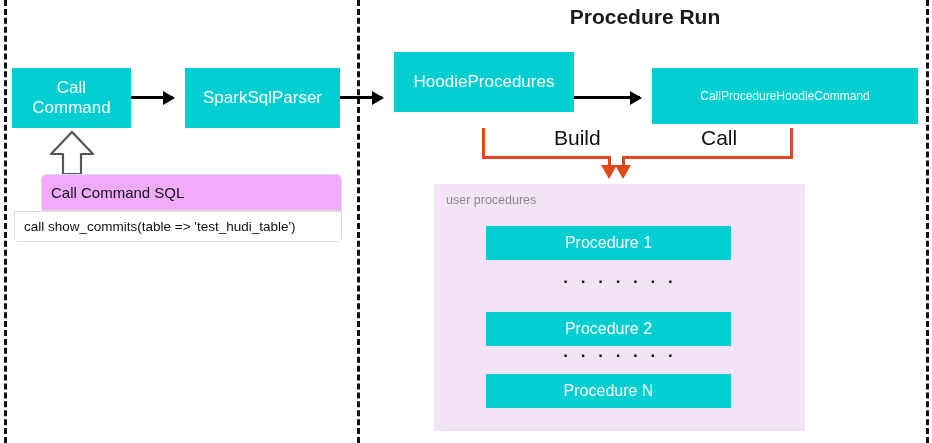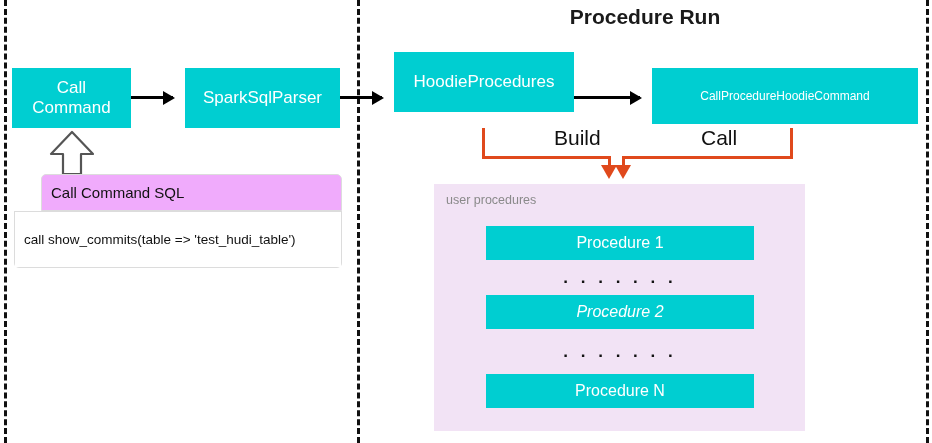--- a/index.html
+++ b/index.html
@@ -100,21 +100,21 @@
     border-radius: 5px;
     overflow: hidden;
     box-sizing: border-box;
   }
   .sql-row {
     box-sizing: border-box;
     border: 1px solid #dcdcdc;
     background: #ffffff;
     color: #111111;
     font-size: 13.5px;
-    padding: 20px 9px;
+    padding: 7px 9px;
     white-space: nowrap;
   }
   .sql-row.header {
     background: #f0abfc;
     font-size: 15px;
     padding: 9px 9px;
     border-radius: 5px 5px 0 0;
     margin-left: 27px;
   }
   .sql-row.last { border-radius: 0 0 5px 5px; }
@@ -169,31 +169,31 @@
   #user-procedures-label {
     position: absolute;
     left: 12px;
     top: 9px;
     font-size: 12.5px;
     color: #8a8a8a;
   }
   .proc-box {
     position: absolute;
     left: 52px;
-    width: 268px;
+    width: 245px;
     height: 34px;
     background: #00CED1;
     color: #ffffff;
     font-size: 16px;
     display: flex;
     align-items: center;
     justify-content: center;
   }
   #proc-1 { top: 42px; }
-  #proc-2 { top: 111px; font-style: italic; }
+  #proc-2 { top: 128px; }
   #proc-3 { top: 190px; }
 
   .proc-dots {
     position: absolute;
     left: 52px;
     width: 268px;
     text-align: center;
     font-size: 17px;
     letter-spacing: 4px;
     color: #111111;

